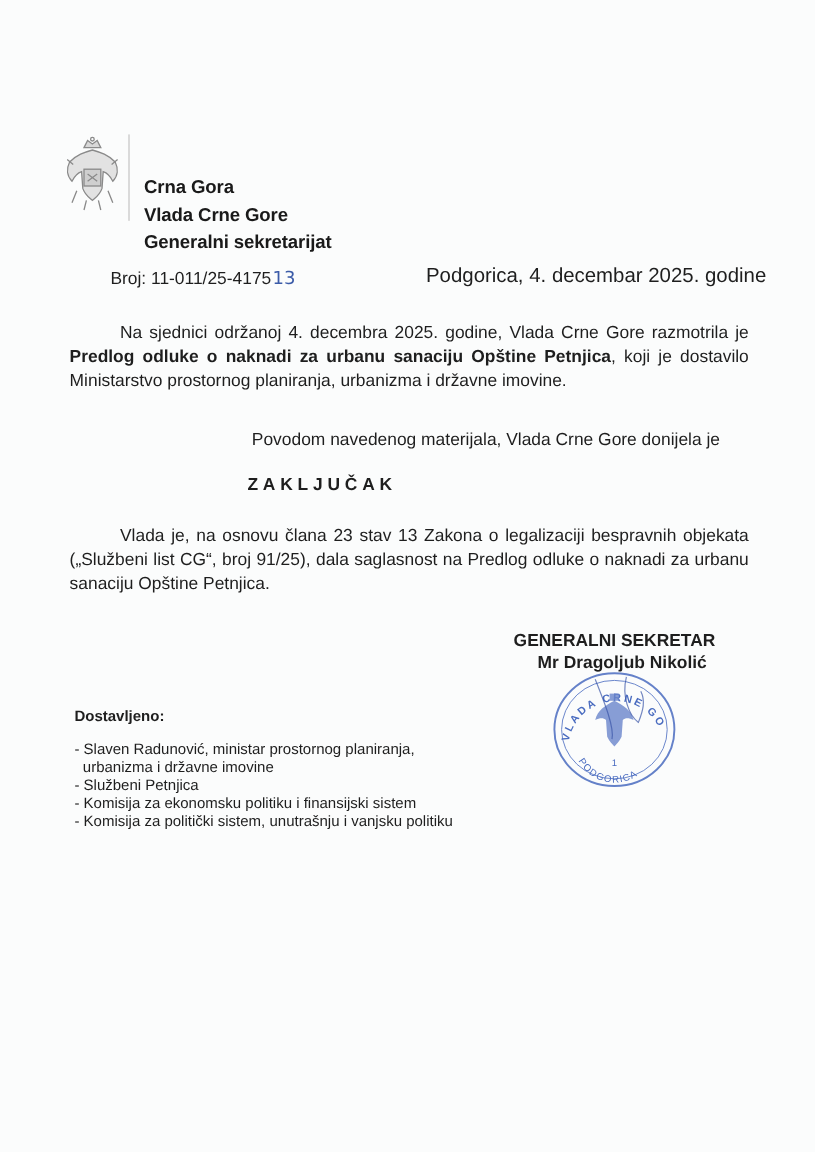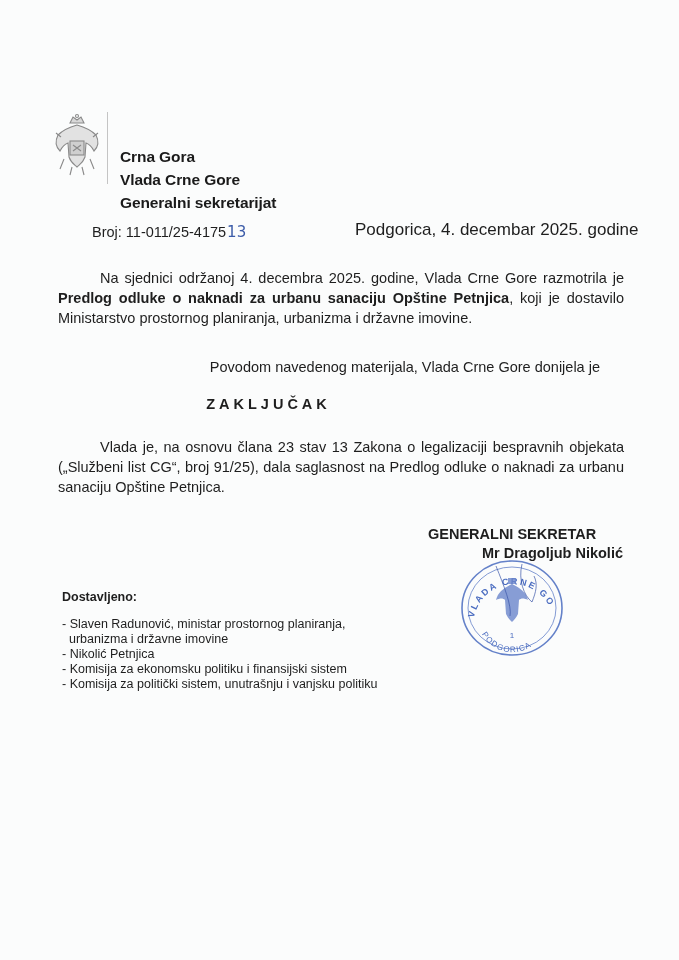--- a/index.html
+++ b/index.html
@@ -24,21 +24,21 @@
     .place { left: 355px; top: 220px; font-size: 17px; }
 
     .para { left: 58px; width: 566px; font-size: 14.5px; line-height: 20px; text-align: justify; }
     .p1 { top: 268px; }
     .indent { display: inline-block; width: 42px; }
     .p2 { top: 357px; left: 100px; width: 500px; text-align: right; }
     .title { left: 0; width: 537px; top: 396px; text-align: center; font-size: 14.5px; font-weight: bold; letter-spacing: 4px; }
     .p3 { top: 437px; }
 
     .sig-title { left: 428px; top: 526px; font-size: 14.5px; font-weight: bold; }
-    .sig-name { left: 448px; top: 545px; font-size: 14.5px; font-weight: bold; margin-left: 34px; }
+    .sig-name { left: 448px; top: 545px; font-size: 14.5px; font-weight: bold; }
 
     .stamp { left: 452px; top: 556px; width: 120px; height: 104px; }
 
     .recip-head { left: 62px; top: 590px; font-size: 12.5px; font-weight: bold; }
     .recip { left: 62px; font-size: 12.5px; line-height: 15px; }
     .r1 { top: 584px; margin-top: 33px; }
   </style>
 </head>
 <body>
 
@@ -96,16 +96,16 @@
   <path d="M44 10 C52 30 60 50 58 60 M70 8 C66 24 72 40 80 46 C84 36 86 28 82 20" stroke="#3a55a8" stroke-width="1" fill="none" opacity="0.7"></path>
 </svg>
 
 <div class="abs sig-title">GENERALNI SEKRETAR</div>
 <div class="abs sig-name">Mr Dragoljub Nikolić</div>
 
 <div class="abs recip-head">Dostavljeno:</div>
 <div class="abs recip r1">
   <div>- Slaven Radunović, ministar prostornog planiranja,</div>
   <div style="padding-left:7px">  urbanizma i državne imovine</div>
-  <div>- Nikolić Petnjica</div>
+  <div>- Službeni Petnjica</div>
   <div>- Komisija za ekonomsku politiku i finansijski sistem</div>
   <div>- Komisija za politički sistem, unutrašnju i vanjsku politiku</div>
 </div>
 
 </body></html>

